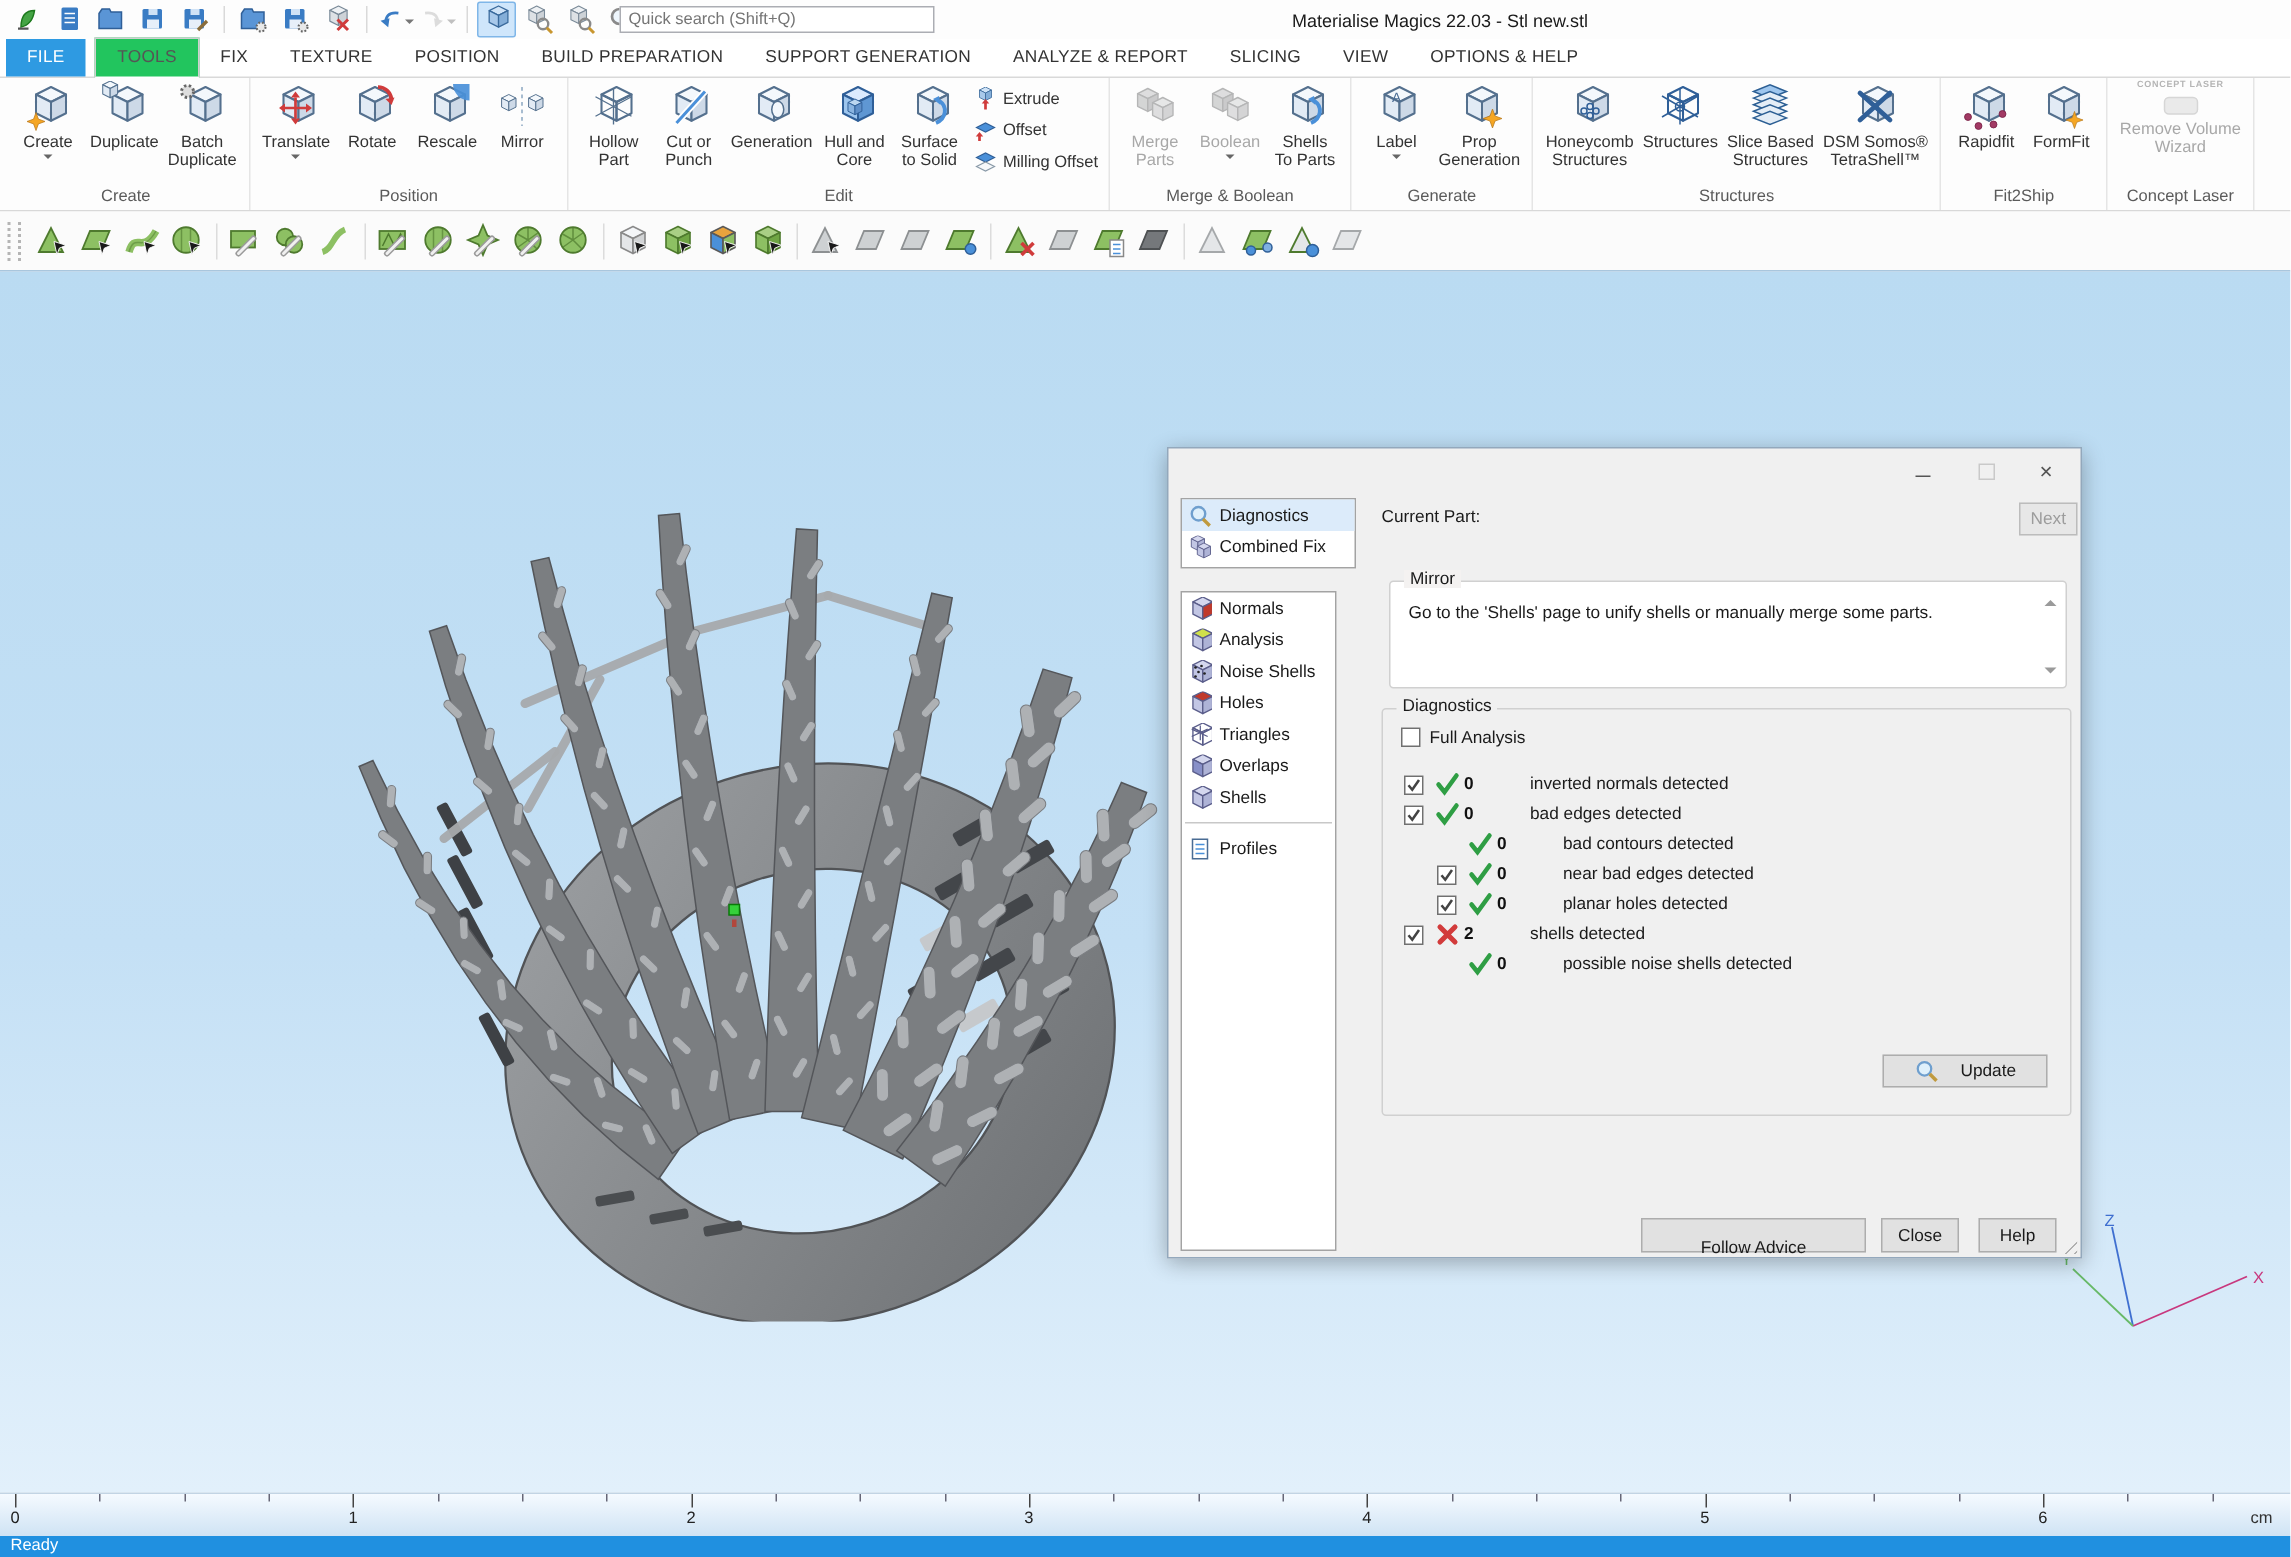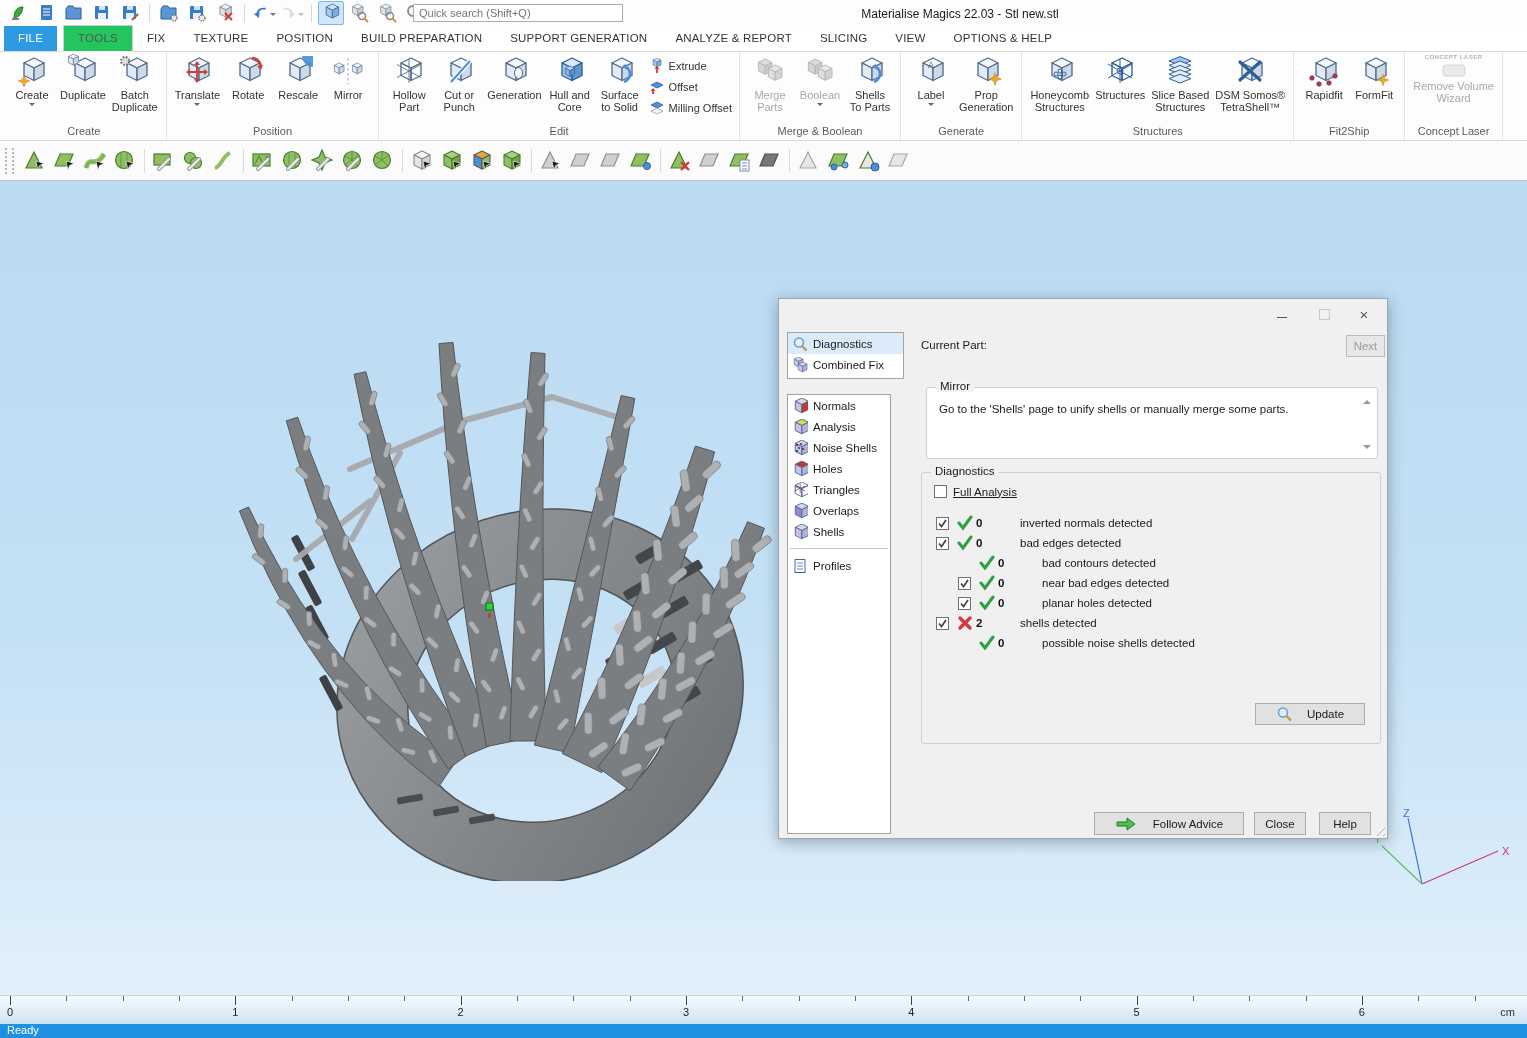--- a/index.html
+++ b/index.html
@@ -72,29 +72,29 @@
   .gb-label{position:absolute;left:9px;top:-8px;background:#f0f0f0;padding:0 4px;font-size:11.5px;color:#1a1a1a;}
   #advicebox{left:147px;top:88px;width:452px;height:72px;background:#fff;}
   #advicebox .gb-label{background:#f4f2f1;}
   #advice-text{position:absolute;left:12px;top:14px;width:400px;font-size:11.5px;color:#1a1a1a;line-height:15px;}
   .scrollarr{position:absolute;right:5px;width:10px;height:10px;display:flex;align-items:center;justify-content:center;}
   .tri-up{width:0;height:0;border:4px solid transparent;border-bottom-color:#9a9a9a;margin-bottom:3px;}
   .tri-dn{width:0;height:0;border:4px solid transparent;border-top-color:#9a9a9a;margin-top:3px;}
   #diagbox{left:142px;top:173px;width:460px;height:272px;}
   .cb{width:13px;height:13px;background:#fff;border:1px solid #707070;box-sizing:border-box;display:flex;align-items:center;justify-content:center;flex:none;}
   .cb.hidden{visibility:hidden;}
-  #fullrow{position:absolute;left:12px;top:12px;display:flex;align-items:center;gap:6px;font-size:11.5px;color:#1a1a1a;text-decoration:underline;}
+  #fullrow{position:absolute;left:12px;top:12px;display:flex;align-items:center;gap:6px;font-size:11.5px;color:#1a1a1a;}
   #diagrows{position:absolute;left:14px;top:40px;right:10px;}
   .drow{display:flex;align-items:center;height:20px;}
   .drow .ind{flex:none;}
   .drow .mk{width:18px;height:16px;margin:0 2px 0 7px;flex:none;}
   .drow .cnt{width:30px;font-weight:bold;font-size:11.5px;color:#111;flex:none;}
   .drow .txt{margin-left:14px;font-size:11.5px;color:#1a1a1a;}
   #update-btn{position:absolute;left:333px;top:230px;width:110px;height:22px;gap:14px;}
-  #followadvice-btn{position:absolute;left:315px;top:513px;width:150px;height:23px;gap:16px;}
+  #followadvice-btn{position:absolute;left:315px;top:513px;width:150px;height:23px;gap:16px;flex-direction:column;}
   #close-btn{position:absolute;left:475px;top:513px;width:52px;height:23px;}
   #help-btn{position:absolute;left:540px;top:513px;width:52px;height:23px;}
   #grip{position:absolute;right:2px;bottom:2px;width:12px;height:12px;
     background:repeating-linear-gradient(135deg,transparent 0 3px,#b0b0b0 3px 4px);
     clip-path:polygon(100% 0,100% 100%,0 100%);}
   
   #ruler{left:0;top:995px;width:1527px;height:29px;background:linear-gradient(#f5faff,#cfe3f4);border-top:1px solid #c2d4e4;box-sizing:border-box;}
   .tickM{position:absolute;top:0;width:1px;height:9px;background:#444;}
   .tickm{position:absolute;top:0;width:1px;height:5px;background:#667;}
   .ticknum{position:absolute;top:10px;font-size:11px;color:#222;}

